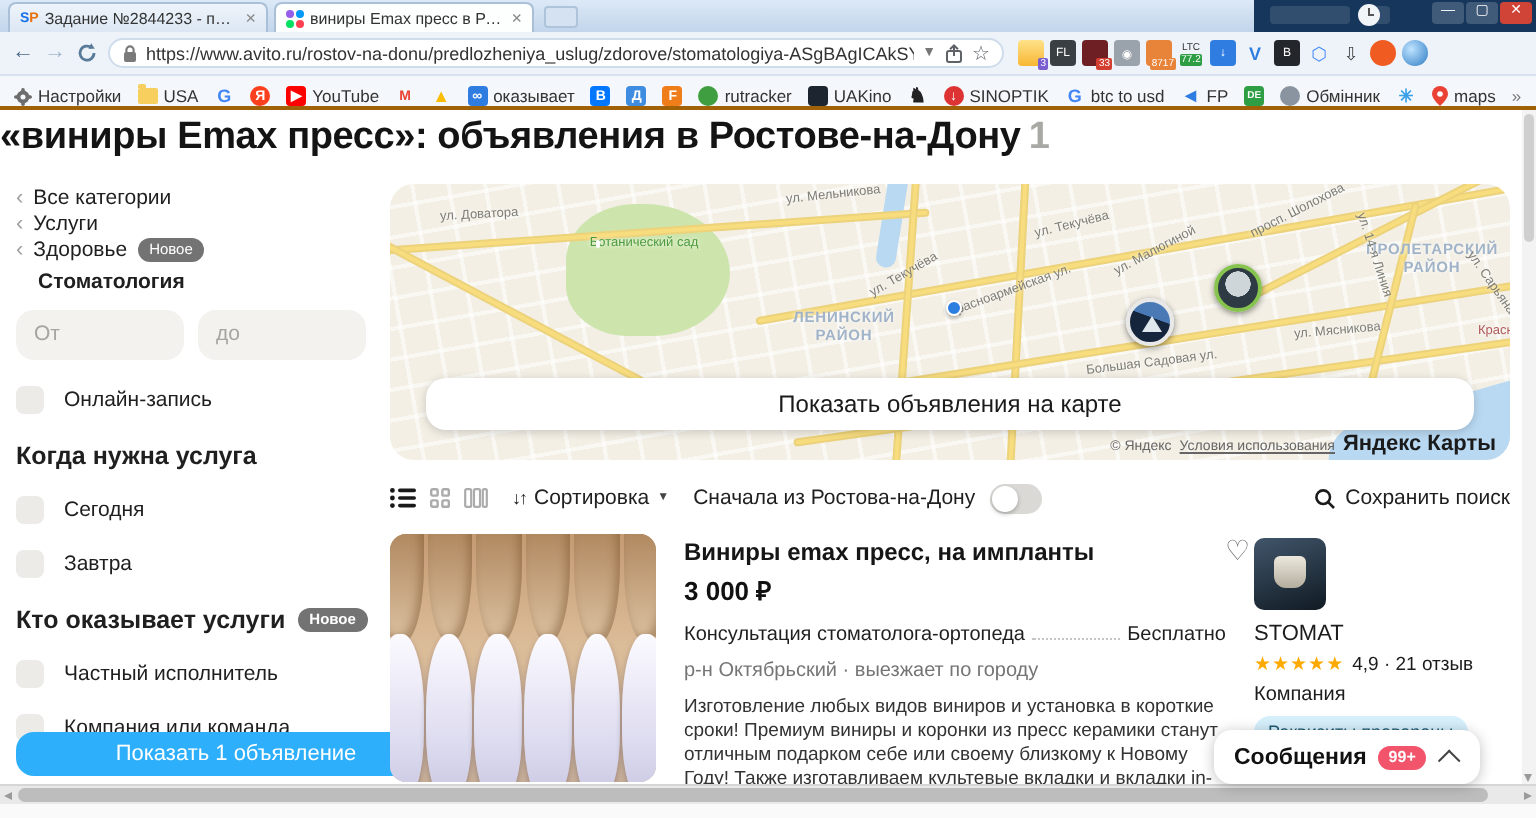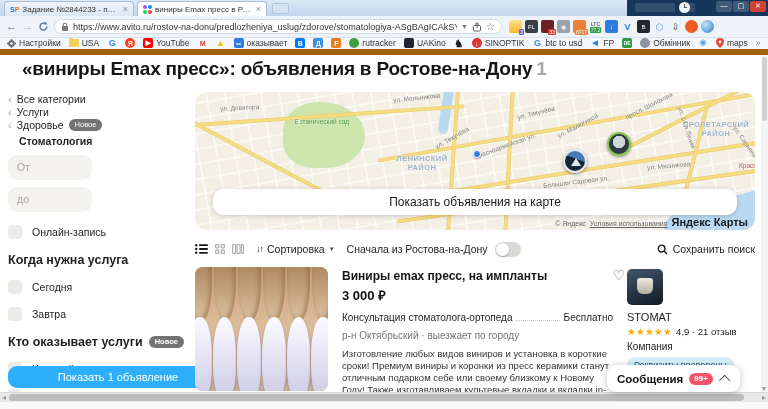--- a/index.html
+++ b/index.html
@@ -38,41 +38,41 @@
   .urlfield { flex:0 0 448px; height:15px; background:#fff; border:1px solid #cfdceb; border-radius:8px;
               display:flex; align-items:center; gap:4px; padding:0 6px; font-size:9px; color:#333; overflow:hidden; }
   .urlfield .url-text { white-space:nowrap; overflow:hidden; flex:1; }
   .caret { font-size:7px; color:#777; }
   .ext-row { display:flex; align-items:center; gap:3px; margin-left:2px; }
   .ext { position:relative; width:13px; height:13px; border-radius:2px; font-size:6px; color:#fff;
          display:flex; align-items:center; justify-content:center; }
   .ext .badge { position:absolute; bottom:-2px; right:-2px; font-size:5px; line-height:1;
                 padding:0.5px 1px; border-radius:1px; color:#fff; }
 
-  .bookmarks { height:17px; background:#f4f7fb; border-bottom:6px solid #a16207; display:flex;
-               align-items:flex-start; gap:8px; padding:0 7px; font-size:8.5px; color:#333; white-space:nowrap; overflow:hidden; }
+  .bookmarks { height:17px; background:#f4f7fb; border-bottom:2px solid #a16207; display:flex;
+               align-items:flex-end; gap:8px; padding:0 7px; font-size:8.5px; color:#333; white-space:nowrap; overflow:hidden; }
   .bm { display:flex; align-items:center; gap:3px; }
   .bm-ic { width:10px; height:10px; border-radius:2px; font-size:7px; font-weight:bold; color:#fff;
            display:flex; align-items:center; justify-content:center; flex-shrink:0; }
   .folder { width:10px; height:8px; background:#f6cf5f; border-radius:1px; position:relative; }
   .folder:before { content:""; position:absolute; top:-2px; left:0; width:4px; height:2px; background:#f6cf5f; border-radius:1px 1px 0 0; }
   .bm-sep { width:1px; height:11px; background:#c9d3df; }
 
   
   .content { position:relative; height:337px; background:#fff; overflow:hidden; }
-  h1 { position:absolute; left:22px; top:3px; font-size:19px; font-weight:bold; color:#141414; letter-spacing:-0.2px; }
+  h1 { position:absolute; left:0; top:3px; font-size:19px; font-weight:bold; color:#141414; letter-spacing:-0.2px; }
   h1 .count { color:#a8a8a5; font-weight:bold; margin-left:4px; }
 
   .sidebar { position:absolute; left:8px; top:37px; width:182px; height:298px; font-size:10.5px; color:#1f1f1f; }
   .crumb { display:flex; align-items:center; gap:5px; height:13px; }
   .crumb .chev { color:#9c9c9c; font-size:11px; }
   .badge-new { background:#737373; color:#fff; font-size:7.5px; padding:1px 6px 2px; border-radius:8px; }
   .cat-current { font-weight:bold; margin:4px 0 0 11px; }
   .f-head { font-weight:bold; font-size:12.5px; margin-top:14px; display:flex; gap:6px; align-items:center; }
-  .price-row { display:flex; gap:7px; margin-top:8px;flex-direction:column; }
+  .price-row { display:flex; gap:7px; margin-top:8px; }
   .price-input { width:84px; height:25px; background:#f3f2ef; border-radius:9px; color:#a7a59f;
                  font-size:10.5px; line-height:25px; padding-left:9px; }
   .check { display:flex; align-items:center; gap:10px; margin-top:13px; }
   .checkbox { width:14px; height:14px; border-radius:4px; background:#ecebe8; flex-shrink:0; }
   .show-btn { position:absolute; bottom:2px; left:0; width:220px; height:22px; background:#2eaffb;
               color:#fff; border:none; border-radius:9px; font-size:11px; font-family:inherit; }
 
   
   .main { position:absolute; left:195px; top:37px; width:560px; }
   .map { position:relative; height:138px; border-radius:12px; overflow:hidden; background:#f3efe5; }

